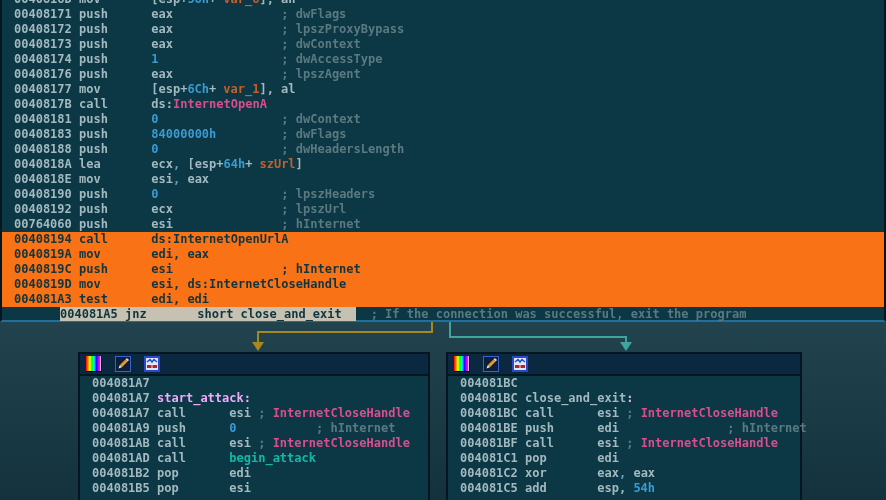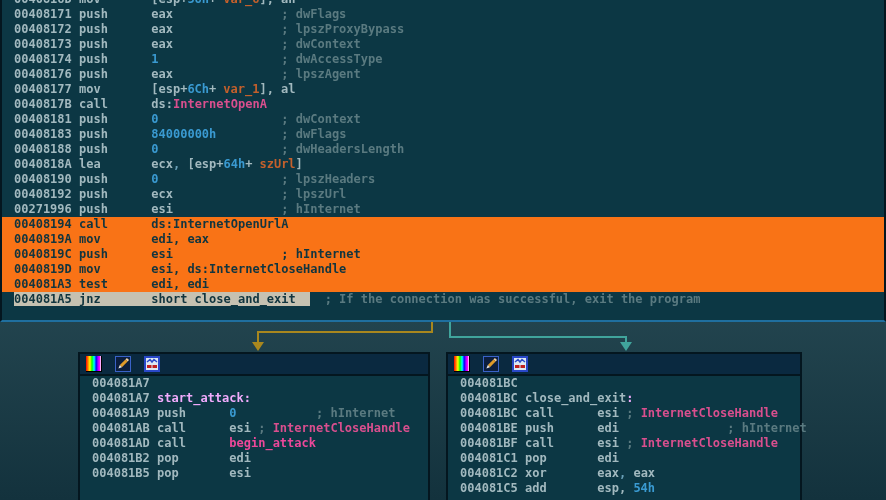--- a/index.html
+++ b/index.html
@@ -28,23 +28,23 @@
     height:15px; white-space:pre; padding-left:12px; color:#a2b9bf;
   }
   .row.sel { background:#f97316; }
   .row.sel span { color:#11353f !important; }
   .sg-d { color:#a2b9bf; }
   .sg-c { color:#5a7a80; }
   .sg-n { color:#3a9ad1; }
   .sg-v { color:#c4602c;margin-left:7px; }
   .sg-i { color:#d94f8e; }
   .sg-t { color:#f0abfc; }
-  .sg-b { color:#ec4899; }
+  .sg-b { color:#14b8a6; }
   .sg-p { color:#6aa0b8; }
-  .tan  { background:#c6c1b1; color:#11353f !important; }
+  .tan  { background:#c6c1b1; color:#11353f !important;margin-left:46px; }
   #left-node  { left:78px;  top:352px; width:352px; height:160px; }
   #right-node { left:446px; top:352px; width:356px; height:160px; }
   .ic { display:inline-block; width:16px; height:16px; margin:2px 0 0 6px; vertical-align:top; }
   .ic-color {
     background:linear-gradient(90deg,#f00 0%,#ff8000 13%,#ff0 26%,#0f0 40%,#0ff 54%,#00f 68%,#a0f 80%,#f0f 90%,#fff 100%);
     box-shadow:1px 1px 0 #000 inset 0 0; border-right:1px solid #000; border-bottom:1px solid #000;
   }
   svg.edges { position:absolute; left:0; top:0; z-index:1; pointer-events:none; }
 </style>
 </head>
@@ -66,23 +66,24 @@
         <div class="row"><span class="sg-d">00408172 push      eax</span><span class="sg-c">               ; lpszProxyBypass</span></div>
         <div class="row"><span class="sg-d">00408173 push      eax</span><span class="sg-c">               ; dwContext</span></div>
         <div class="row"><span class="sg-d">00408174 push      </span><span class="sg-n">1</span><span class="sg-c">                 ; dwAccessType</span></div>
         <div class="row"><span class="sg-d">00408176 push      eax</span><span class="sg-c">               ; lpszAgent</span></div>
         <div class="row"><span class="sg-d">00408177 mov       [esp+</span><span class="sg-n">6Ch</span><span class="sg-d">+</span><span class="sg-v">var_1</span><span class="sg-d">], al</span></div>
         <div class="row"><span class="sg-d">0040817B call      ds:</span><span class="sg-i">InternetOpenA</span></div>
         <div class="row"><span class="sg-d">00408181 push      </span><span class="sg-n">0</span><span class="sg-c">                 ; dwContext</span></div>
         <div class="row"><span class="sg-d">00408183 push      </span><span class="sg-n">84000000h</span><span class="sg-c">         ; dwFlags</span></div>
         <div class="row"><span class="sg-d">00408188 push      </span><span class="sg-n">0</span><span class="sg-c">                 ; dwHeadersLength</span></div>
         <div class="row"><span class="sg-d">0040818A lea       ecx</span><span class="sg-p">,</span><span class="sg-d"> [esp+</span><span class="sg-n">64h</span><span class="sg-d">+</span><span class="sg-v">szUrl</span><span class="sg-d">]</span></div>
+        <div class="row"><span class="sg-d">0040818E mov       esi</span><span class="sg-p">,</span><span class="sg-d"> eax</span></div>
         <div class="row"><span class="sg-d">00408190 push      </span><span class="sg-n">0</span><span class="sg-c">                 ; lpszHeaders</span></div>
         <div class="row"><span class="sg-d">00408192 push      ecx</span><span class="sg-c">               ; lpszUrl</span></div>
-        <div class="row"><span class="sg-d">00271996 push      esi</span><span class="sg-c">               ; hInternet</span></div>
+        <div class="row"><span class="sg-d">00764060 push      esi</span><span class="sg-c">               ; hInternet</span></div>
         <div class="row sel"><span class="sg-d">00408194 call      ds:InternetOpenUrlA</span></div>
         <div class="row sel"><span class="sg-d">0040819A mov       edi, eax</span></div>
         <div class="row sel"><span class="sg-d">0040819C push      esi</span><span class="sg-d">               ; hInternet</span></div>
         <div class="row sel"><span class="sg-d">0040819D mov       esi, ds:InternetCloseHandle</span></div>
         <div class="row sel"><span class="sg-d">004081A3 test      edi, edi</span></div>
         <div class="row"><span class="sg-d tan">004081A5 jnz       short close_and_exit  </span><span class="sg-d">  </span><span class="sg-c">; If the connection was successful, exit the program</span></div>
       </div>
   </div>
 
   <div class="node" id="left-node">
@@ -103,20 +104,21 @@
           <rect x="1" y="1" width="14" height="14" fill="#dce8f4" stroke="#2a48c8" stroke-width="2"></rect>
           <path d="M3 6 L6 3.5 L8 6 L10 3.5 L13 6" fill="none" stroke="#2a48c8" stroke-width="1.5"></path>
           <rect x="3" y="9" width="4.5" height="3" fill="#c02020"></rect>
           <rect x="8.5" y="9" width="4.5" height="3" fill="#c02020"></rect>
         </svg>
       </span>
     </div>
     <div class="body">
         <div class="row"><span class="sg-d">004081A7</span></div>
         <div class="row"><span class="sg-d">004081A7 </span><span class="sg-t">start_attack:</span></div>
+        <div class="row"><span class="sg-d">004081A7 call      esi </span><span class="sg-c">; </span><span class="sg-i">InternetCloseHandle</span></div>
         <div class="row"><span class="sg-d">004081A9 push      </span><span class="sg-n">0</span><span class="sg-c">           ; hInternet</span></div>
         <div class="row"><span class="sg-d">004081AB call      esi </span><span class="sg-c">; </span><span class="sg-i">InternetCloseHandle</span></div>
         <div class="row"><span class="sg-d">004081AD call      </span><span class="sg-b">begin_attack</span></div>
         <div class="row"><span class="sg-d">004081B2 pop       edi</span></div>
         <div class="row"><span class="sg-d">004081B5 pop       esi</span></div>
       </div>
   </div>
 
   <div class="node" id="right-node">
     <div class="nodebar">

